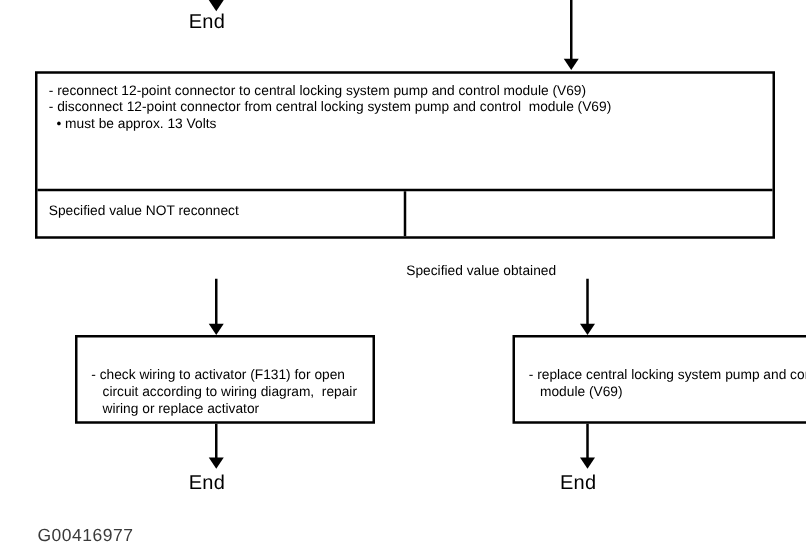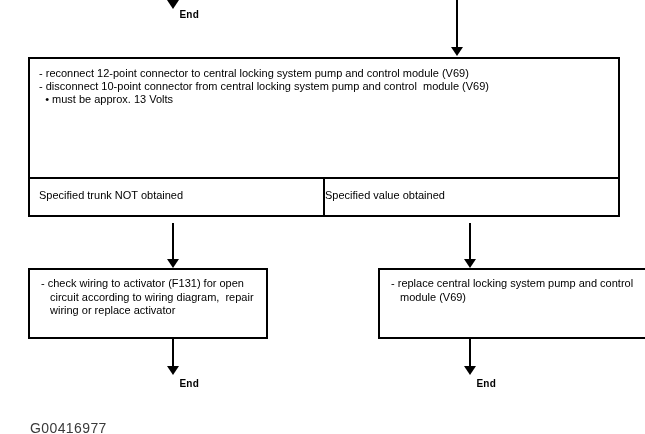--- a/index.html
+++ b/index.html
@@ -21,31 +21,31 @@
     position: absolute;
     width: 0;
     height: 0;
     border-left: 6px solid transparent;
     border-right: 6px solid transparent;
     border-top: 9px solid #000000;
   }
   .end-label {
     position: absolute;
     width: 48px;
-    text-align: right;
-    font-size: 10px;
-    font-weight: bold;
+    text-align: left;
+    font-size: 16px;
+    font-weight: normal;
     letter-spacing: 0.2px;
   }
   .main-box {
     position: absolute;
     left: 28px;
     top: 57px;
     width: 592px;
-    height: 160px;
+    height: 134px;
     border: 2px solid #000000;
     box-sizing: border-box;
     display: flex;
     flex-direction: column;
   }
   .procedure {
     flex: 1;
     padding: 8px 8px 0 9px;
     border-bottom: 2px solid #000000;
     overflow: hidden;
@@ -67,29 +67,31 @@
     padding-top: 10px;
   }
   .outcome-left {
     width: 295px;
     border-right: 2px solid #000000;
     padding-left: 9px;
   }
   .outcome-right {
     flex: 1;
     padding-left: 0;
+    margin-top: 48px;
   }
   .action-box {
     position: absolute;
     top: 268px;
     height: 71px;
     border: 2px solid #000000;
     box-sizing: border-box;
-    padding: 7px 8px 0 11px;
+    padding: 24px 8px 0 11px;
     overflow: hidden;
+    margin-left: 32px;
   }
   .action-box .box-line {
     line-height: 13.5px;
   }
   .left-box  { left: 28px;  width: 240px; }
   .right-box { left: 378px; width: 272px; }
   .figure-id {
     position: absolute;
     left: 30px;
     top: 420px;
@@ -105,25 +107,25 @@
 
   <div class="arrowhead" style="left:167px; top:0px;"></div>
   <div class="end-label" style="left:151px; top:9px;">End</div>
 
   <div class="stem" style="left:456px; top:0px; height:49px;"></div>
   <div class="arrowhead" style="left:451px; top:47px;"></div>
 
   <div class="main-box">
     <div class="procedure">
       <div class="box-line">- reconnect 12-point connector to central locking system pump and control module (V69)</div>
-      <div class="box-line">- disconnect 10-point connector from central locking system pump and control  module (V69)</div>
+      <div class="box-line">- disconnect 12-point connector from central locking system pump and control  module (V69)</div>
       <div class="box-line">  • must be approx. 13 Volts</div>
     </div>
     <div class="outcome-row">
-      <div class="outcome-cell outcome-left">Specified trunk NOT obtained</div>
+      <div class="outcome-cell outcome-left">Specified value NOT reconnect</div>
       <div class="outcome-cell outcome-right">Specified value obtained</div>
     </div>
   </div>
 
   <div class="stem" style="left:172px; top:223px; height:38px;"></div>
   <div class="arrowhead" style="left:167px; top:259px;"></div>
 
   <div class="stem" style="left:469px; top:223px; height:38px;"></div>
   <div class="arrowhead" style="left:464px; top:259px;"></div>
 

